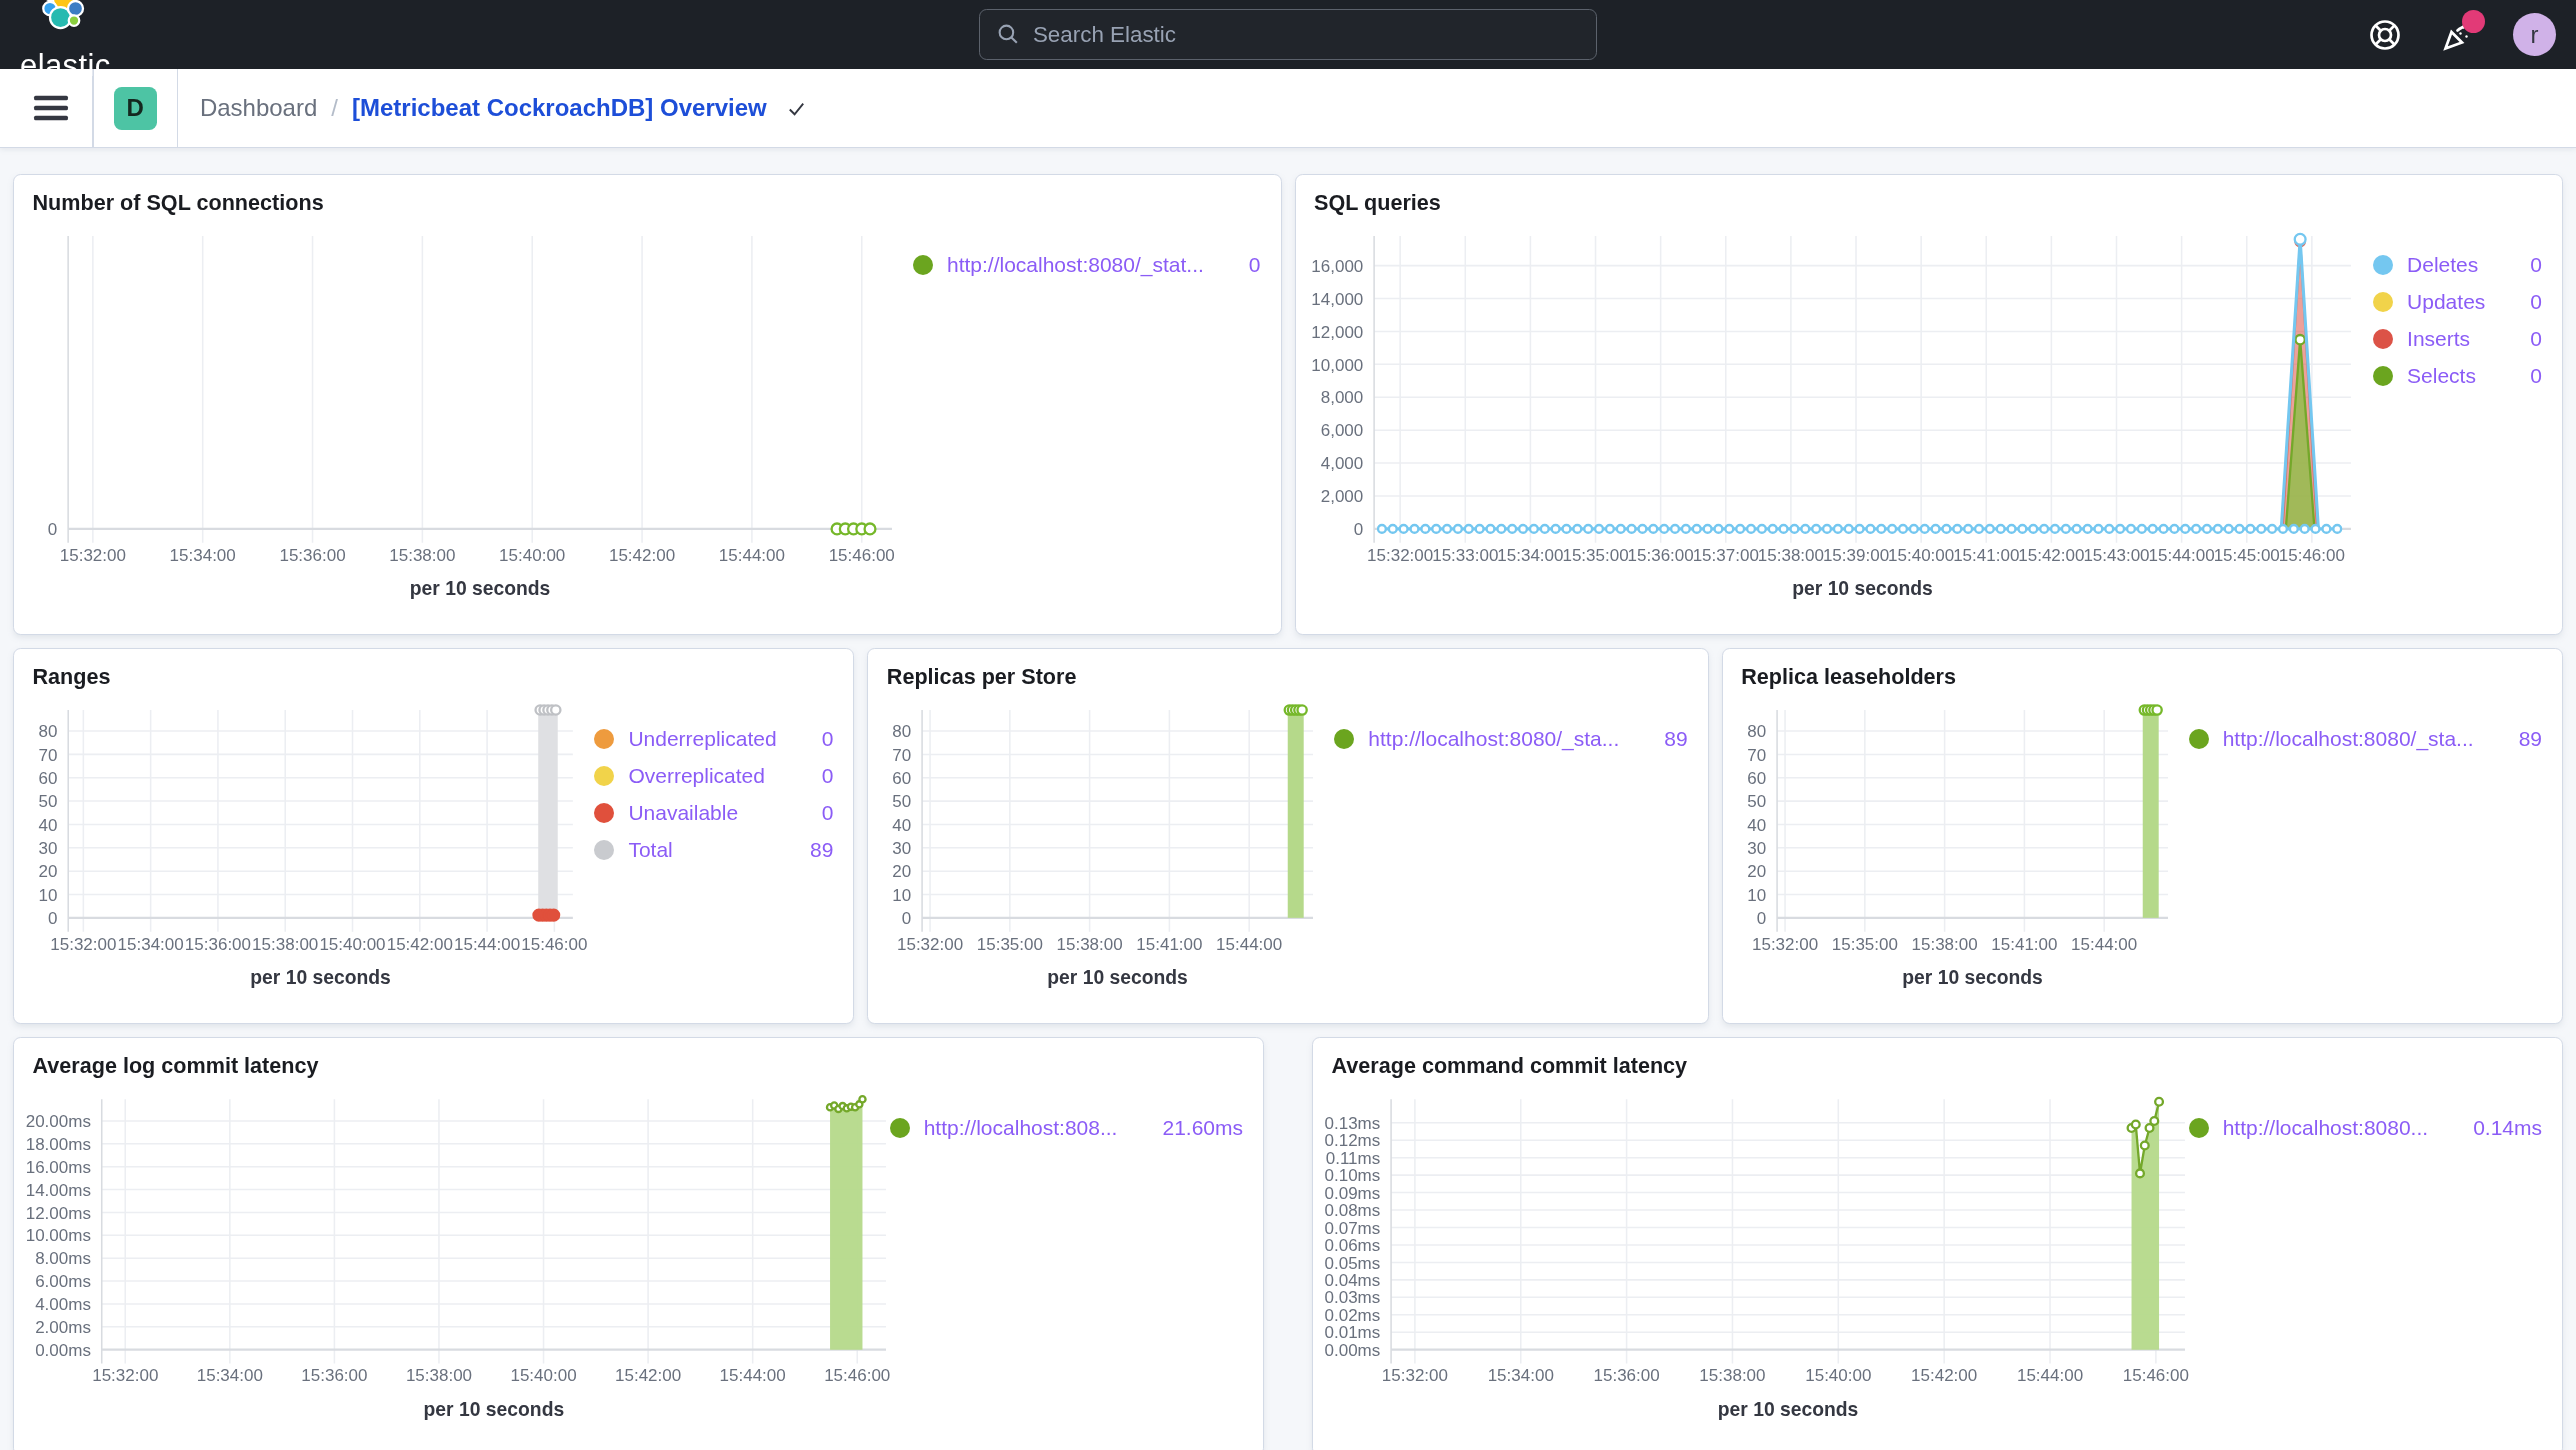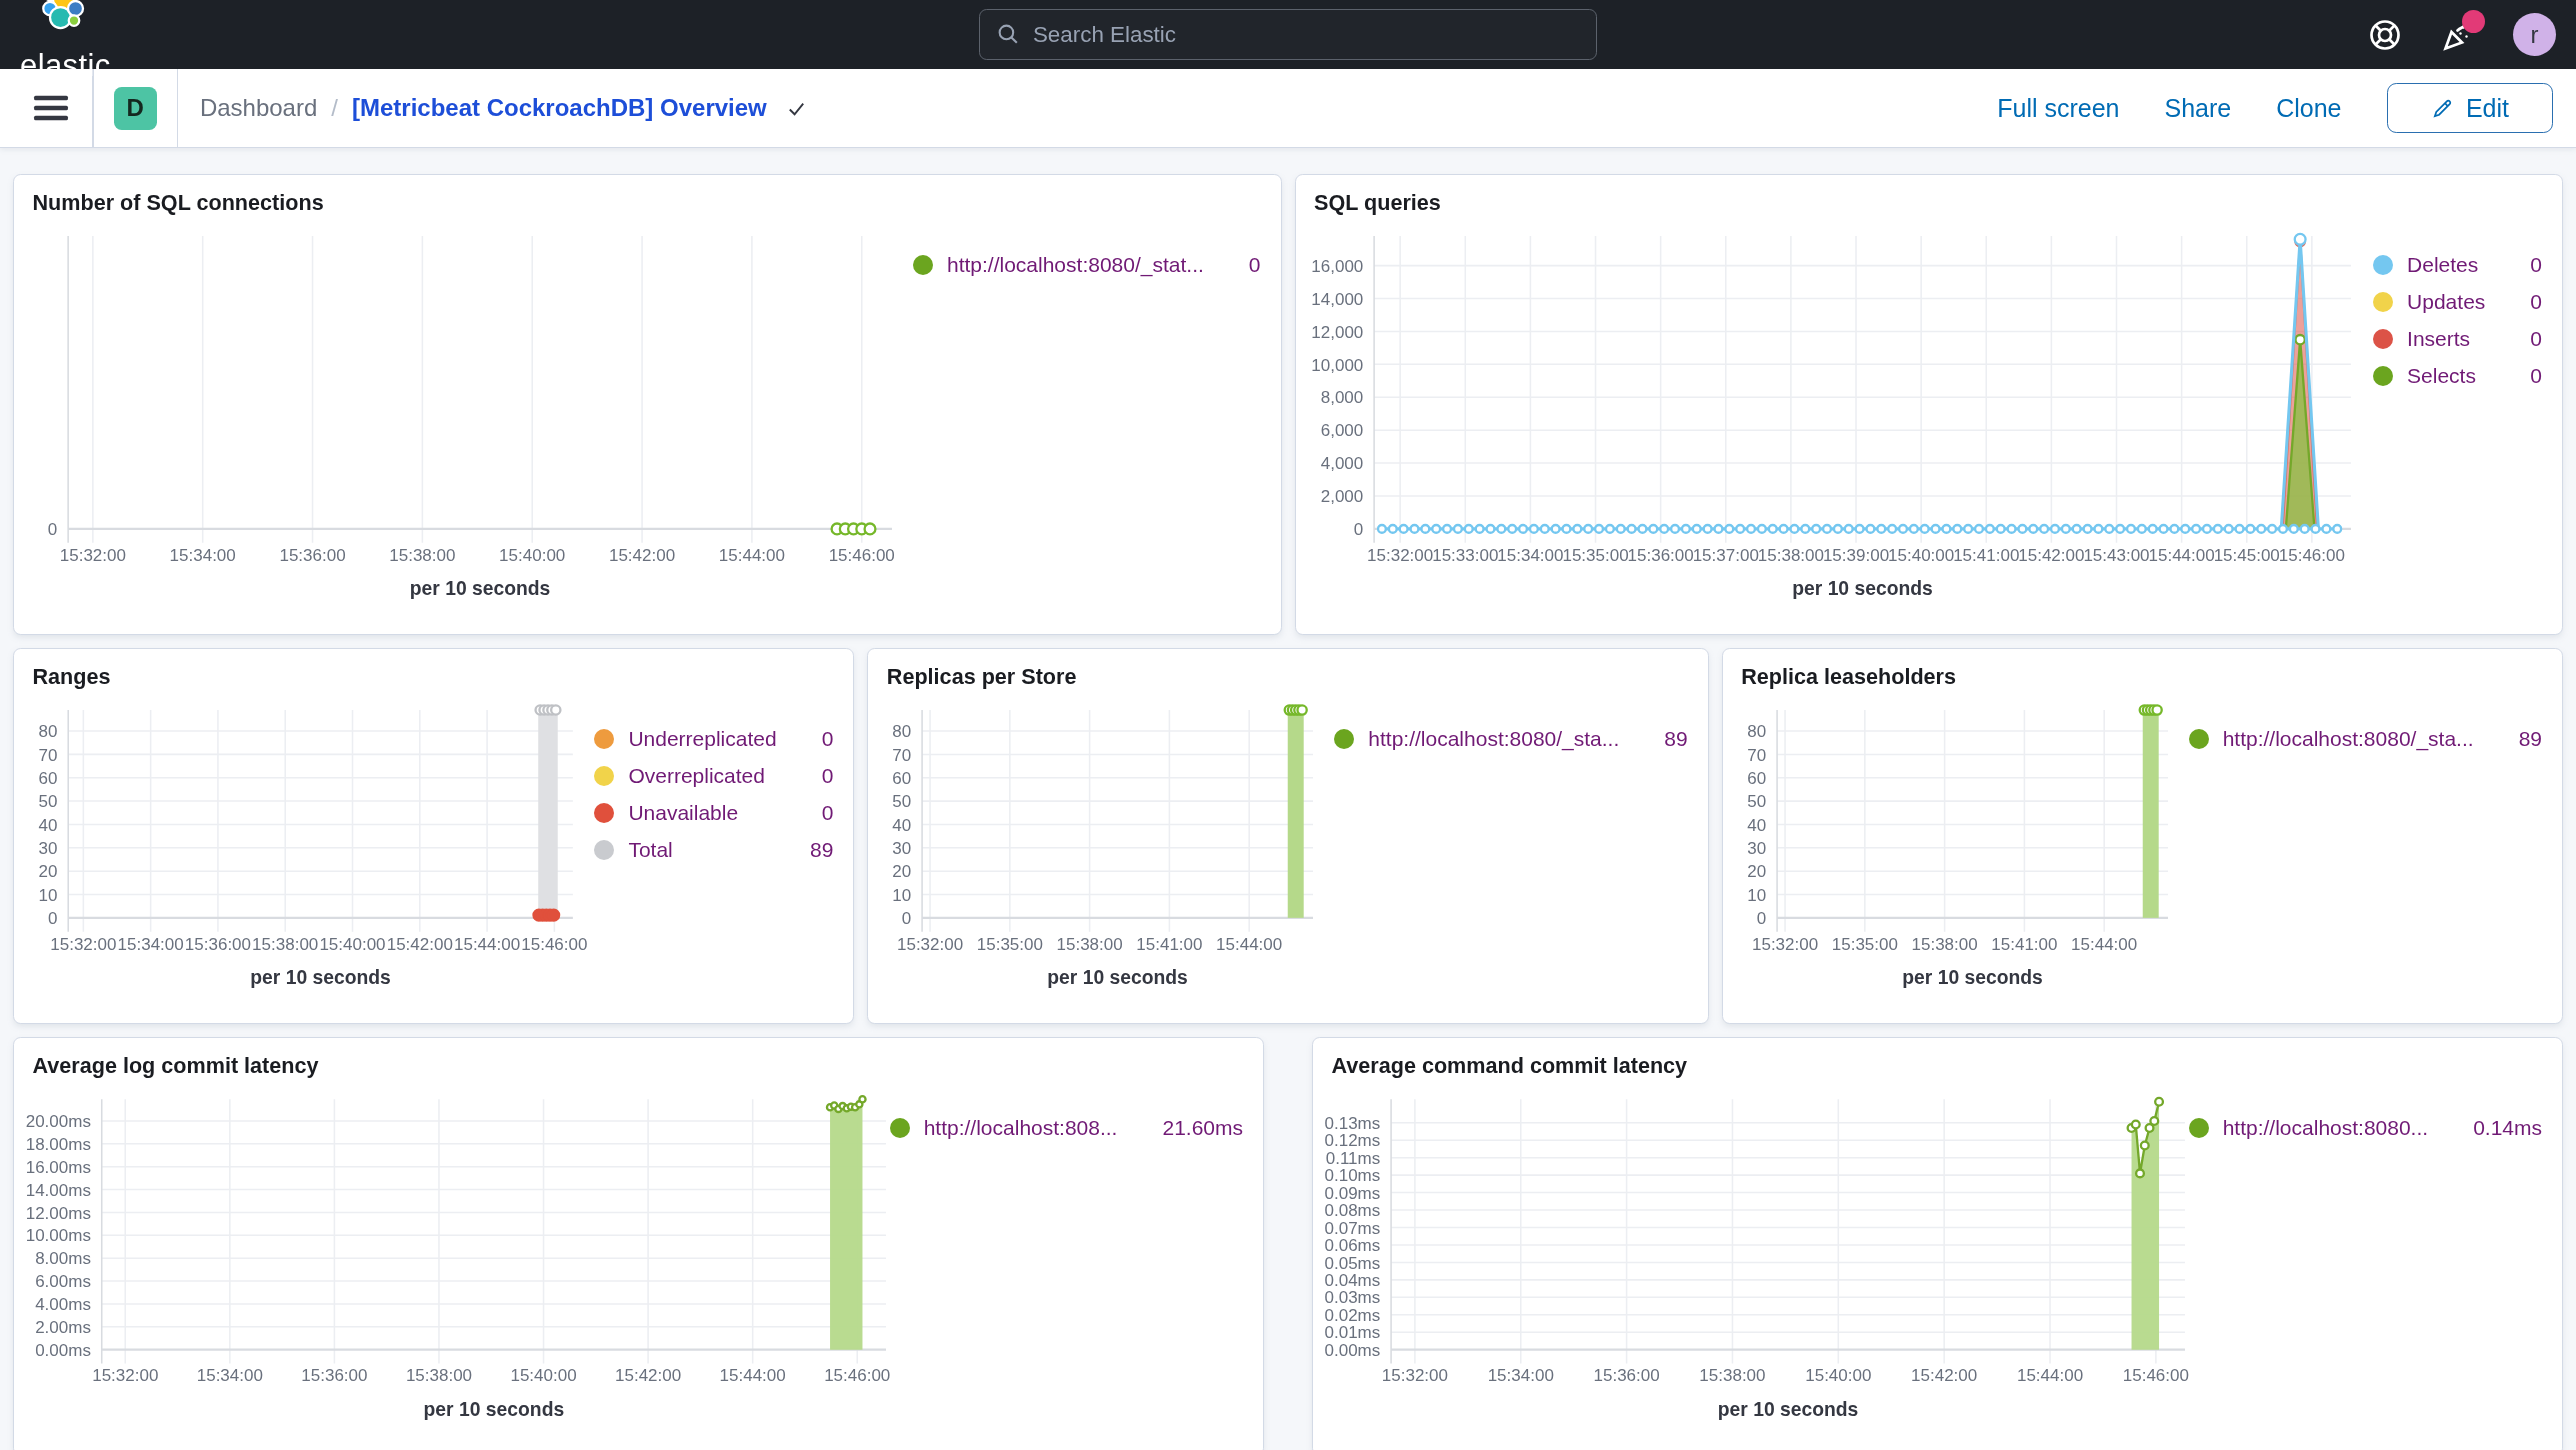--- a/index.html
+++ b/index.html
@@ -41,21 +41,21 @@
   .row1 { grid-template-columns:1fr 1fr; height:461px; }
   .row2 { grid-template-columns:1fr 1fr 1fr; height:376px; }
   .row3 { grid-template-columns:1fr 1fr; height:419px; margin-bottom:0;gap:48px; }
   .panel { background:#ffffff; border:1.5px solid #d3dae6; border-radius:7.7px; box-shadow:0 3.1px 6.2px -1.5px rgba(152,162,179,.25);
     display:flex; flex-direction:column; overflow:hidden; }
   .panel-title { font-size:21.6px; font-weight:600; color:#1a1c21; padding:15.5px 18.5px 3.1px 18.5px; }
   .panel-body { flex:1; display:flex; min-height:0; }
   .chart { flex:1; min-width:0; }
   .chart svg { display:block; }
   .legend { padding:34px 20px 0 4.6px; display:flex; flex-direction:column; gap:13px; }
-  .legend-row { display:flex; align-items:center; gap:14px; font-size:21px; color:#701a75; cursor:pointer; }
+  .legend-row { display:flex; align-items:center; gap:14px; font-size:21px; color:#8b5cf6; cursor:pointer; }
   .legend-dot { width:20px; height:20px; border-radius:50%; flex:none; }
   .legend-label { white-space:nowrap; }
   .legend-value { margin-left:auto; padding-left:31px; text-align:right; }
 </style>
 </head>
 <body>
 
 <header class="top-header">
   <div class="brand">
     <svg width="48" height="48" viewBox="0 0 64 64">
@@ -119,32 +119,20 @@
   <div class="v-sep"></div>
   <div class="breadcrumb">
     <span class="crumb-root">Dashboard</span>
     <span class="crumb-sep">/</span>
     <span class="crumb-title">[Metricbeat CockroachDB] Overview</span>
     <span class="crumb-check">
       <svg width="23" height="23" viewBox="0 0 24 24" fill="none" stroke="#343741" stroke-width="2">
           <polyline points="5,13 10,18 19,7"></polyline>
         </svg>
     </span>
-  </div>
-  <div class="toolbar-actions">
-    <span class="tb-link">Full screen</span>
-    <span class="tb-link">Share</span>
-    <span class="tb-link">Clone</span>
-    <button class="edit-btn">
-      <svg width="23" height="23" viewBox="0 0 24 24" fill="none" stroke="#006bb4" stroke-width="1.8">
-        <path d="M4 20 L5.5 15.5 L16.5 4.5 A1.8 1.8 0 0 1 19.5 7.5 L8.5 18.5 Z"></path>
-        <line x1="14.5" y1="6.5" x2="17.5" y2="9.5"></line>
-      </svg>
-      <span>Edit</span>
-    </button>
   </div>
 </div>
 
 <div class="content">
   <div class="row row1">
     <div class="panel">
       <div class="panel-title">Number of SQL connections</div>
       <div class="panel-body">
         <div class="chart">
             <svg width="895" height="415" viewBox="0 0 1158 537">

